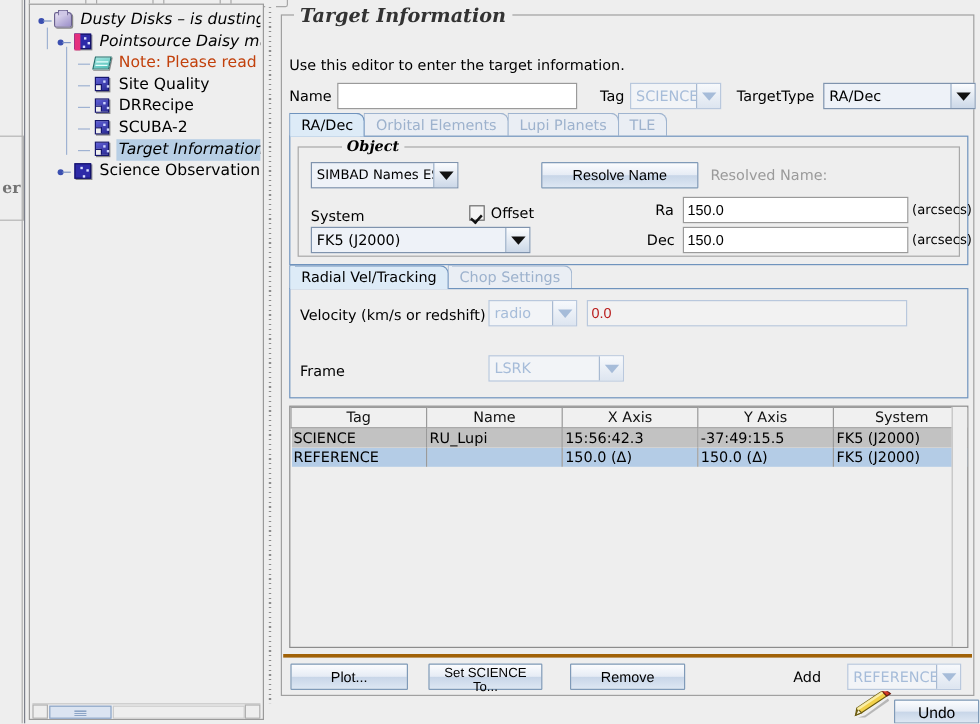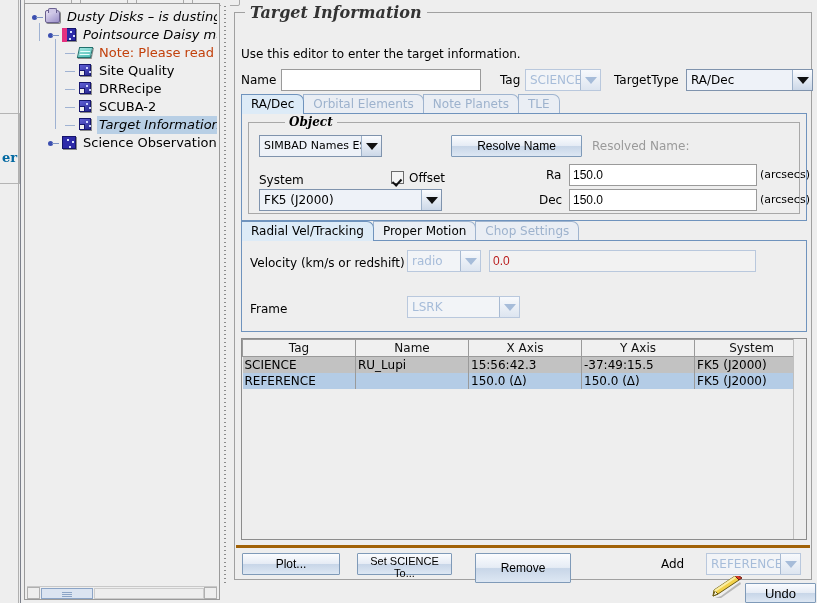--- a/index.html
+++ b/index.html
@@ -21,21 +21,21 @@
     background:#eeeeee; border:1px solid #a8a8a8; border-radius:2px;
   }
 
   
   .leftpanel {
     position:absolute; left:-6px; top:113px; width:26px; height:71px;
     background:#eeeeee; border:1px solid #b4b4b4;
   }
   .leftpanel .lbl {
     position:absolute; right:2px; bottom:14px;
-    font-weight:bold; font-size:13px; color:#0369a1;
+    font-weight:bold; font-size:13px; color:#737373;
     font-family:"DejaVu Serif", serif;
   }
   .vsep { position:absolute; width:1px; top:0; height:603px; }
 
   
   .treeouter {
     position:absolute; left:24px; top:3px; width:196px; height:597px;
     border:1px solid #9a9a9a; background:#eeeeee;
   }
   .treeinner {
@@ -358,21 +358,21 @@
         <span class="val">RA/Dec</span>
         <span class="arrowbox">
             <i class="arrow"></i>
           </span>
       </div>
     </div>
 
     <div class="tabs" style="left:6px; top:80px;">
       <div class="tab active">RA/Dec</div>
       <div class="tab">Orbital Elements</div>
-      <div class="tab">Note Planets</div>
+      <div class="tab">Lupi Planets</div>
       <div class="tab">TLE</div>
     </div>
 
     <div class="tabpanel" style="left:6px; top:100px; width:566px; height:108px;">
 
       <div class="innergrp" style="left:6px; top:8px; width:552px; height:92px;">
         <span class="t">Object</span>
 
         <div class="combo flat" style="position:absolute;left:10px;top:12px;width:123px;">
           <span class="val" style="font-size:11px;">SIMBAD Names ESO</span>
@@ -400,21 +400,20 @@
         <span class="lbl" style="position:absolute;left:511px;top:41px;font-size:11px;">(arcsecs)</span>
 
         <span class="lbl" style="position:absolute;left:290px;top:66px;">Dec</span>
         <input class="textfield" style="position: absolute; left: 320px; top: 66px; width: 188px;" value="150.0">
         <span class="lbl" style="position:absolute;left:511px;top:66px;font-size:11px;">(arcsecs)</span>
       </div>
     </div>
 
     <div class="tabs" style="left:6px; top:207px;">
       <div class="tab active">Radial Vel/Tracking</div>
-      <div class="tab" style="color:#000;">Proper Motion</div>
       <div class="tab">Chop Settings</div>
     </div>
 
     <div class="tabpanel" style="left:6px; top:227px; width:566px; height:92px;">
       <span class="lbl" style="position:absolute;left:8px;top:11px;">Velocity (km/s or redshift)</span>
       <div class="combo dis" style="position:absolute;left:165px;top:9px;width:74px;">
         <span class="val">radio</span>
         <span class="arrowbox">
             <i class="arrow"></i>
           </span>
@@ -464,21 +463,21 @@
             <td>FK5 (J2000)</td>
           </tr>
         </tbody>
       </table>
       <div class="vscroll-stub"></div>
     </div>
 
     <div class="btnbar" style="top:532px;">
       <button class="btn" style="position:absolute;left:6px;top:5px;width:98px;height:22px;">Plot...</button>
       <button class="btn small" style="position:absolute;left:121px;top:5px;width:95px;height:22px;">Set SCIENCE To...</button>
-      <button class="btn" style="position:absolute;left:239px;top:5px;width:96px;height:30px;">Remove</button>
+      <button class="btn" style="position:absolute;left:239px;top:5px;width:96px;height:22px;">Remove</button>
       <span class="lbl" style="position:absolute;left:425px;top:5px;">Add</span>
       <div class="combo dis" style="position:absolute;left:470px;top:5px;width:95px;">
         <span class="val">REFERENCE</span>
         <span class="arrowbox">
             <i class="arrow"></i>
           </span>
       </div>
     </div>
   </div>
 

